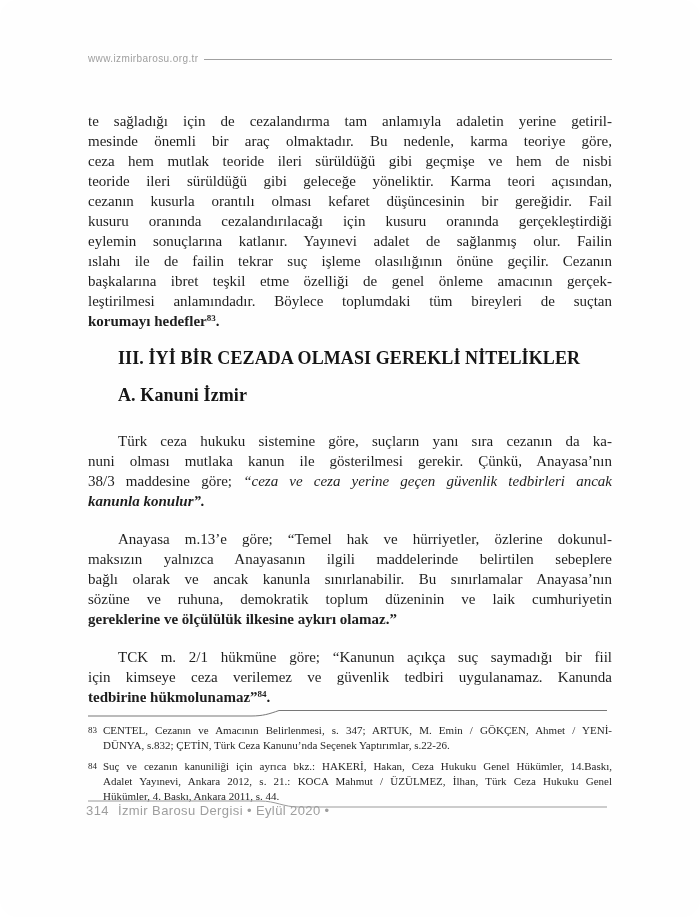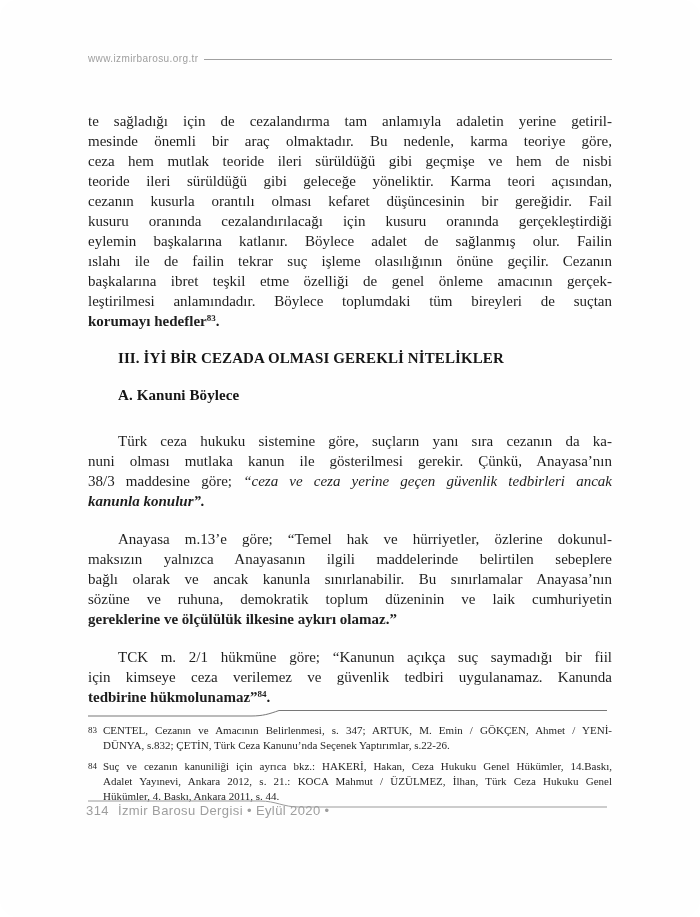--- a/index.html
+++ b/index.html
@@ -35,21 +35,21 @@
     line-height:20px;height:20px;
     text-align:justify;text-align-last:justify;
   }
   .line.last{text-align-last:auto;font-weight:bold;}
   .line.first{text-indent:30px;}
   .it{font-style:italic;}
   .article sup,.footnotes sup{
     font-size:9px;line-height:0;position:relative;top:-5px;vertical-align:baseline;
   }
   .h1,.h2{
-    font-weight:bold;padding-left:30px;font-size:15px;line-height:20px;
+    font-weight:bold;padding-left:30px;font-size:18px;line-height:20px;
     color:#161616;letter-spacing:.1px;
   }
   .h1{margin-top:17px;}
   .h2{margin-top:17px;}
   .para{margin-top:18px;}
   .article > :first-child{margin-top:0;}
   .article > :nth-child(4){margin-top:26px;}
   
   .fn-sep{position:absolute;left:88px;top:705px;}
   
@@ -82,28 +82,28 @@
   </div>
 
   <div class="article">
       <div class="para">
         <div class="line"><span>te sağladığı için de cezalandırma tam anlamıyla adaletin yerine getiril-</span></div>
         <div class="line"><span>mesinde önemli bir araç olmaktadır. Bu nedenle, karma teoriye göre,</span></div>
         <div class="line"><span>ceza hem mutlak teoride ileri sürüldüğü gibi geçmişe ve hem de nisbi</span></div>
         <div class="line"><span>teoride ileri sürüldüğü gibi geleceğe yöneliktir. Karma teori açısından,</span></div>
         <div class="line"><span>cezanın kusurla orantılı olması kefaret düşüncesinin bir gereğidir. Fail</span></div>
         <div class="line"><span>kusuru oranında cezalandırılacağı için kusuru oranında gerçekleştirdiği</span></div>
-        <div class="line"><span>eylemin başkalarına katlanır. Böylece adalet de sağlanmış olur. Failin</span></div>
+        <div class="line"><span>eylemin sonuçlarına katlanır. Yayınevi adalet de sağlanmış olur. Failin</span></div>
         <div class="line"><span>ıslahı ile de failin tekrar suç işleme olasılığının önüne geçilir. Cezanın</span></div>
         <div class="line"><span>başkalarına ibret teşkil etme özelliği de genel önleme amacının gerçek-</span></div>
         <div class="line"><span>leştirilmesi anlamındadır. Böylece toplumdaki tüm bireyleri de suçtan</span></div>
         <div class="line last"><span>korumayı hedefler</span><sup>83</sup><span>.</span></div>
       </div>
       <div class="h1">III. İYİ BİR CEZADA OLMASI GEREKLİ NİTELİKLER</div>
-      <div class="h2">A. Kanuni Böylece</div>
+      <div class="h2">A. Kanuni İzmir</div>
       <div class="para">
         <div class="line first"><span>Türk ceza hukuku sistemine göre, suçların yanı sıra cezanın da ka-</span></div>
         <div class="line"><span>nuni olması mutlaka kanun ile gösterilmesi gerekir. Çünkü, Anayasa’nın</span></div>
         <div class="line"><span>38/3 maddesine göre; </span><span class="it">“ceza ve ceza yerine geçen güvenlik tedbirleri ancak</span></div>
         <div class="line last"><span class="it">kanunla konulur”.</span></div>
       </div>
       <div class="para">
         <div class="line first"><span>Anayasa m.13’e göre; “Temel hak ve hürriyetler, özlerine dokunul-</span></div>
         <div class="line"><span>maksızın yalnızca Anayasanın ilgili maddelerinde belirtilen sebeplere</span></div>
         <div class="line"><span>bağlı olarak ve ancak kanunla sınırlanabilir. Bu sınırlamalar Anayasa’nın</span></div>

